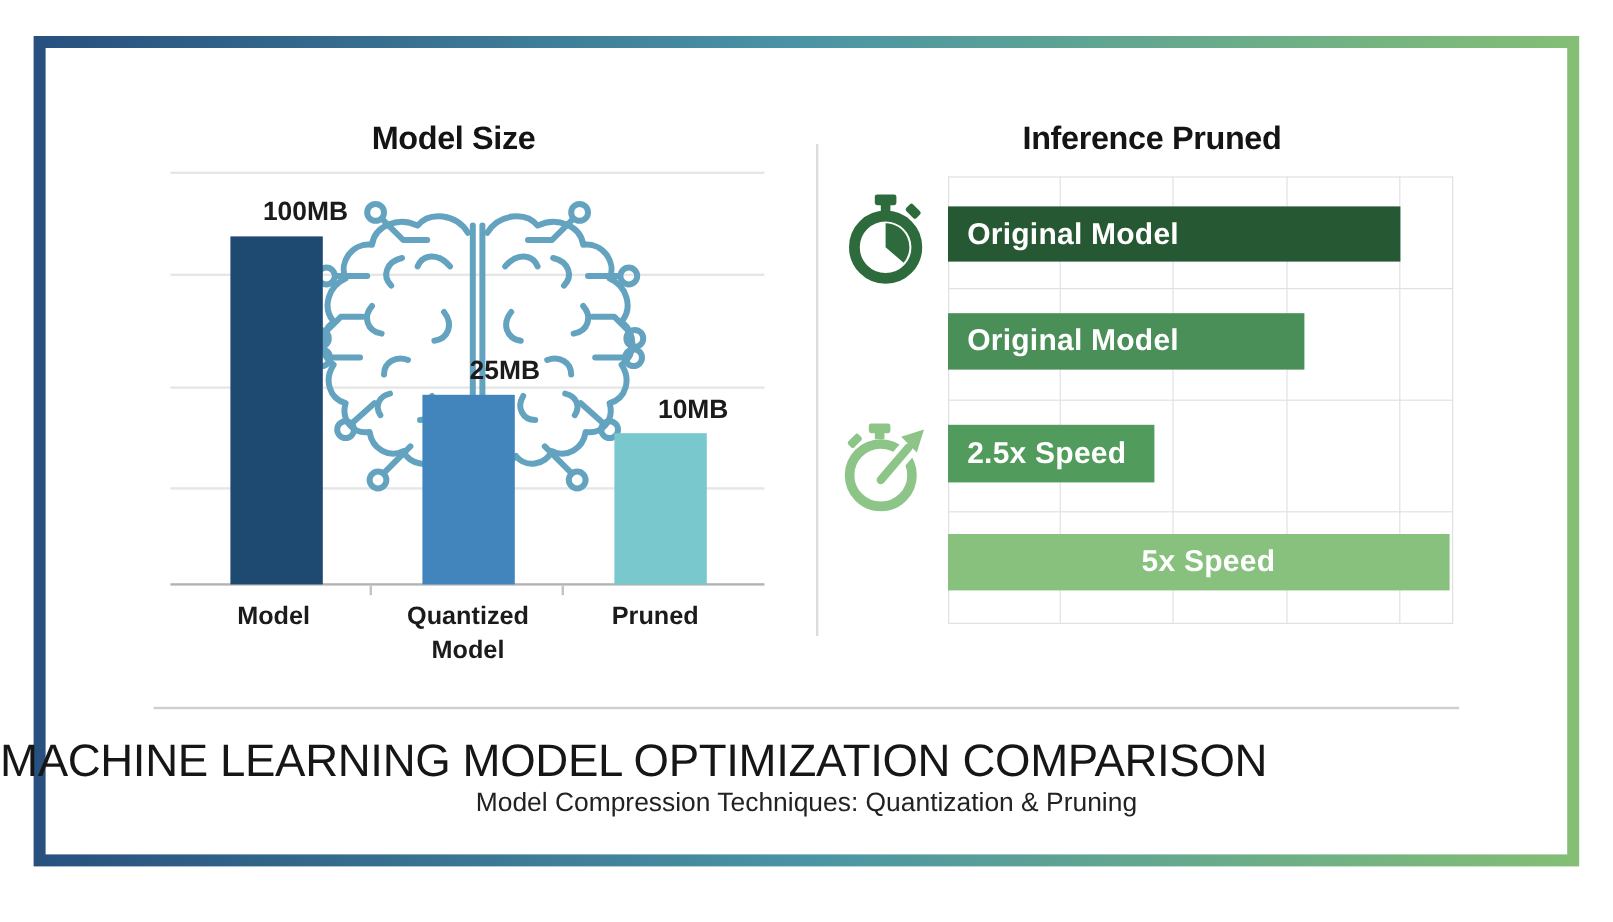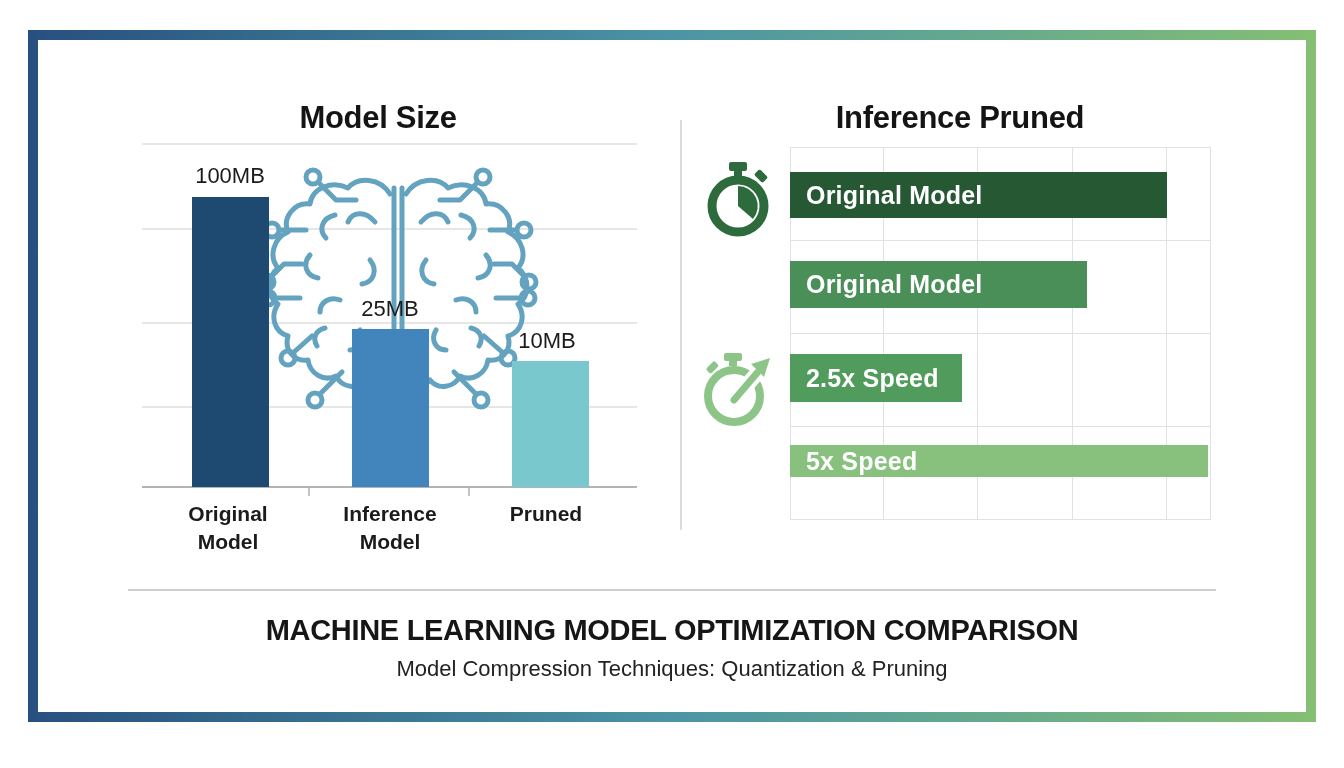--- a/index.html
+++ b/index.html
@@ -16,35 +16,35 @@
     position:absolute; left:28px; top:30px; width:1288px; height:692px;
     background:linear-gradient(90deg,#27507e 0%, #4b94a5 50%, #84bf74 100%);
   }
   .frame-inner {
     position:absolute; left:10px; top:10px; right:10px; bottom:10px;
     background:#ffffff;
   }
 
   .chart-title {
     position:absolute; width:420px; text-align:center;
-    font-size:31px; font-weight:700; letter-spacing:-0.3px; color:#141414;
+    font-size:27px; font-weight:700; letter-spacing:-0.3px; color:#141414;
   }
   #ms-title  { left:168px; top:100px; }
   #inf-title { left:750px; top:100px; }
 
   
   .ms-grid { position:absolute; left:142px; width:495px; height:2px; background:#e6e6e6; }
   .ms-base { position:absolute; left:142px; top:486px; width:495px; height:2px; background:#b3b3b3; }
   .ms-tick { position:absolute; top:488px; width:2px; height:8px; background:#c4c4c4; }
 
   .ms-bar { position:absolute; width:77px; }
 
   .ms-val {
-    position:absolute; width:120px; text-align:center;
-    font-size:22px; font-weight:400; color:#1b1b1b;
+    position:absolute; width:120px; text-align:right;
+    font-size:22px; font-weight:700; color:#1b1b1b;
   }
   .ms-cat {
     position:absolute; top:500px; width:160px; text-align:center;
     font-size:21px; font-weight:700; line-height:28px; color:#1b1b1b;
   }
 
   .brain { position:absolute; left:244px; top:160px; }
 
   
   .v-divider { position:absolute; left:680px; top:120px; width:2px; height:410px; background:#dcdcdc; }
@@ -58,22 +58,22 @@
     position:absolute; left:790px; display:flex; align-items:center;
     padding-left:16px; color:#ffffff; font-size:25px; font-weight:700;
     letter-spacing:0.2px; white-space:nowrap;
   }
 
   .icon-box { position:absolute; }
 
   
   .footer-divider { position:absolute; left:128px; top:589px; width:1088px; height:2px; background:#cfcfcf; }
   .footer-title {
-    position:absolute; left:0; top:614px; width:1344px; text-align:center;
-    font-size:29px; font-weight:700; letter-spacing:-0.3px; color:#161616;
+    position:absolute; left:0; top:614px; width:1344px; text-align:left;
+    font-size:38px; font-weight:400; letter-spacing:-0.3px; color:#161616;
   }
   .footer-subtitle {
     position:absolute; left:0; top:656px; width:1344px; text-align:center;
     font-size:22px; font-weight:400; color:#222222;
   }
 </style>
 </head>
 <body>
 
 <div class="frame">
@@ -127,25 +127,24 @@
 
 <div class="ms-bar" id="ms-bar-0" style="left: 192px; height: 290px; top: 197px; background: rgb(30, 74, 114);"></div>
 <div class="ms-bar" id="ms-bar-1" style="left: 352px; height: 158px; top: 329px; background: rgb(66, 133, 189);"></div>
 <div class="ms-bar" id="ms-bar-2" style="left: 512px; height: 126px; top: 361px; background: rgb(121, 200, 206);"></div>
 
 <div class="ms-val" style="left:170px; top:163px">100MB</div>
 <div class="ms-val" style="left:330px; top:296px">25MB</div>
 <div class="ms-val" style="left:487px; top:328px">10MB</div>
 
 <div class="ms-cat" style="left:148px">
-  <div>Original</div>
   <div>Model</div>
 </div>
 <div class="ms-cat" style="left:310px">
-  <div>Inference</div>
+  <div>Quantized</div>
   <div>Model</div>
 </div>
 <div class="ms-cat" style="left:466px">
   <div>Pruned</div>
 </div>
 
 <div class="v-divider"></div>
 
 <div class="chart-title" id="inf-title">Inference Pruned</div>
 
@@ -165,21 +164,21 @@
 
 <div class="inf-bar" id="inf-bar-0" style="width: 377px; top: 172px; height: 46px; background: rgb(38, 89, 51);">
   <span>Original Model</span>
 </div>
 <div class="inf-bar" id="inf-bar-1" style="width: 297px; top: 261px; height: 47px; background: rgb(74, 143, 88);">
   <span>Original Model</span>
 </div>
 <div class="inf-bar" id="inf-bar-2" style="width: 172px; top: 354px; height: 48px; background: rgb(81, 156, 92);">
   <span>2.5x Speed</span>
 </div>
-<div class="inf-bar" id="inf-bar-3" style="width: 418px; top: 445px; height: 32px; background: rgb(136, 192, 126);">
+<div class="inf-bar" id="inf-bar-3" style="width: 418px; top: 445px; height: 47px; background: rgb(136, 192, 126); justify-content: center;">
   <span>5x Speed</span>
 </div>
 
 <div class="icon-box" style="left:702px; top:160px">
   <svg width="72" height="80" viewBox="0 0 72 80">
     <g fill="#2e6b3c">
       <rect x="27" y="2" width="18" height="9" rx="2"></rect>
       <rect x="32" y="9" width="8" height="8"></rect>
       <rect x="53" y="12" width="12" height="8" rx="2" transform="rotate(45 59 16)"></rect>
     </g>

